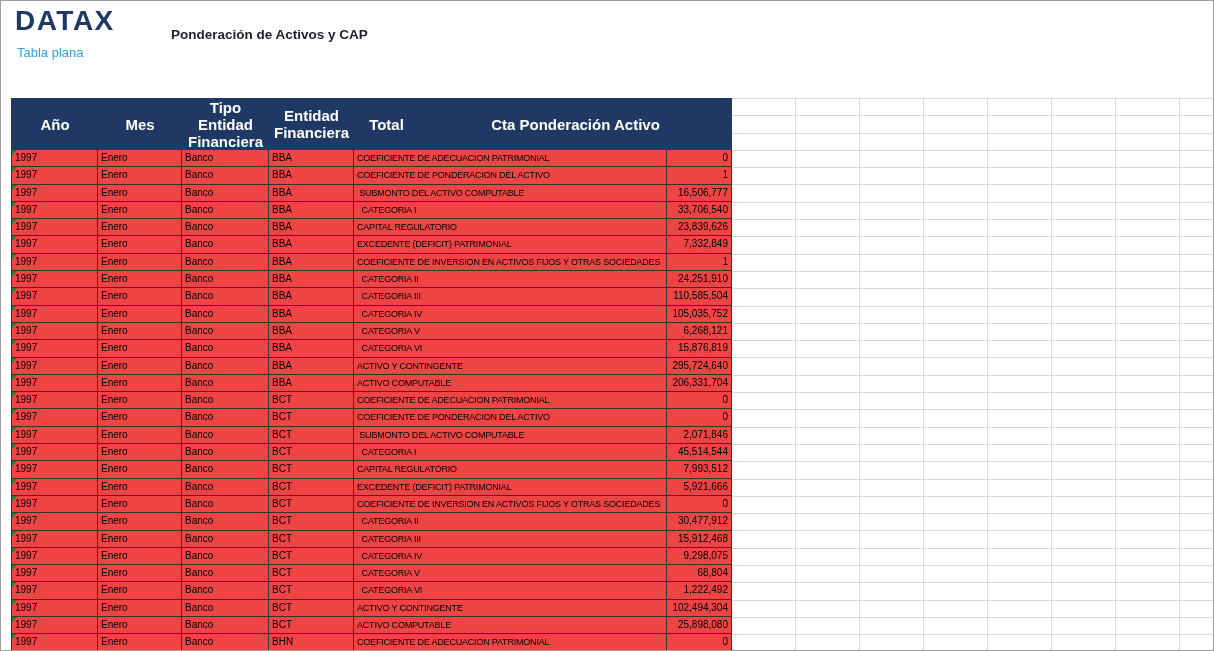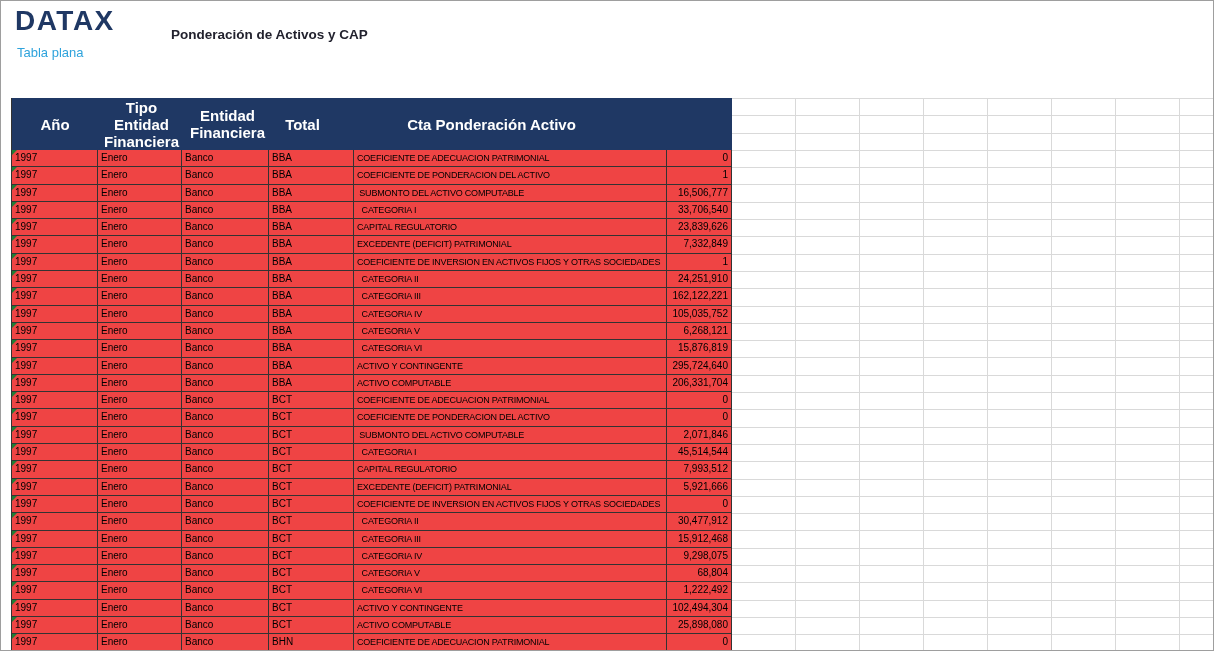--- a/index.html
+++ b/index.html
@@ -82,20 +82,21 @@
     <div class="brand-tagline">Tabla plana</div>
     <div class="page-title">Ponderación de Activos y CAP</div>
   </div>
 
   <div class="grid-h"></div>
   <div class="grid-v"></div>
 
   <div class="tbl">
     <div class="tbl-header">
       <div class="th c0">Año</div>
+      <div class="th c1">Mes</div>
       <div class="th c2">Tipo Entidad
 Financiera</div>
       <div class="th c3">Entidad
 Financiera</div>
       <div class="th c5">Total</div>
       <div class="th c4">Cta Ponderación Activo</div>
     </div>
     <div class="tbl-body">
         <div class="tr">
           <div class="td c0">1997</div>
@@ -160,21 +161,21 @@
           <div class="td c3">BBA</div>
           <div class="td c4">  CATEGORIA II</div>
           <div class="td c5">24,251,910</div>
         </div>
         <div class="tr">
           <div class="td c0">1997</div>
           <div class="td c1">Enero</div>
           <div class="td c2">Banco</div>
           <div class="td c3">BBA</div>
           <div class="td c4">  CATEGORIA III</div>
-          <div class="td c5">162,122,221</div>
+          <div class="td c5">110,585,504</div>
         </div>
         <div class="tr">
           <div class="td c0">1997</div>
           <div class="td c1">Enero</div>
           <div class="td c2">Banco</div>
           <div class="td c3">BBA</div>
           <div class="td c4">  CATEGORIA IV</div>
           <div class="td c5">105,035,752</div>
         </div>
         <div class="tr">

